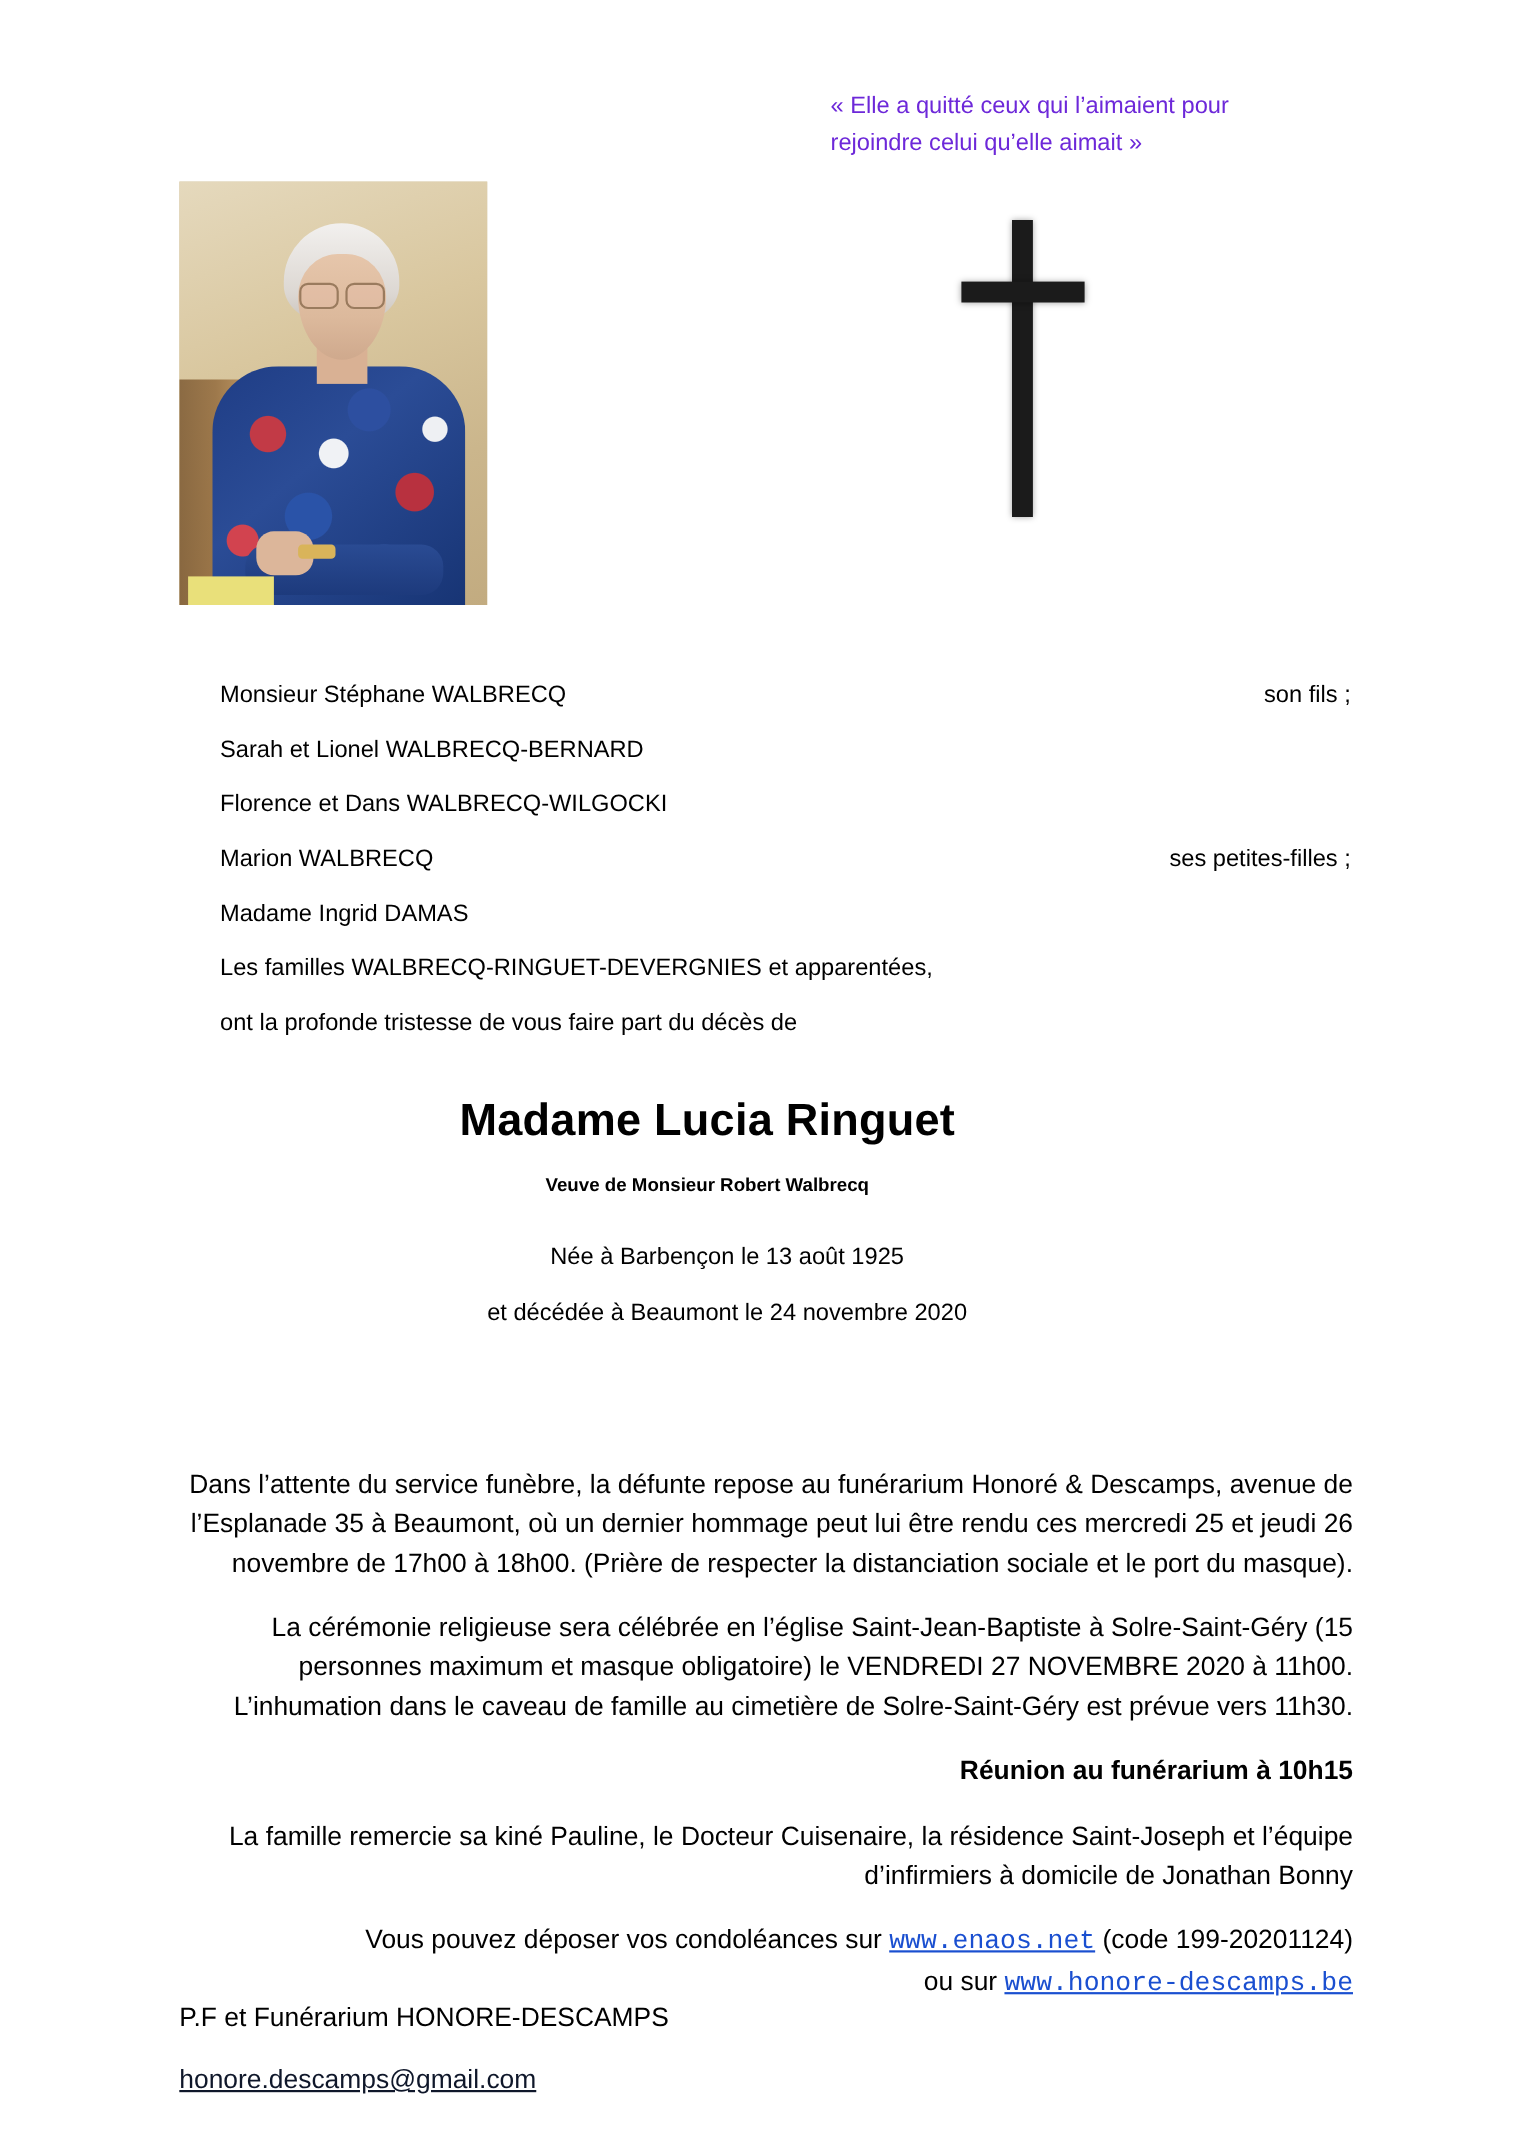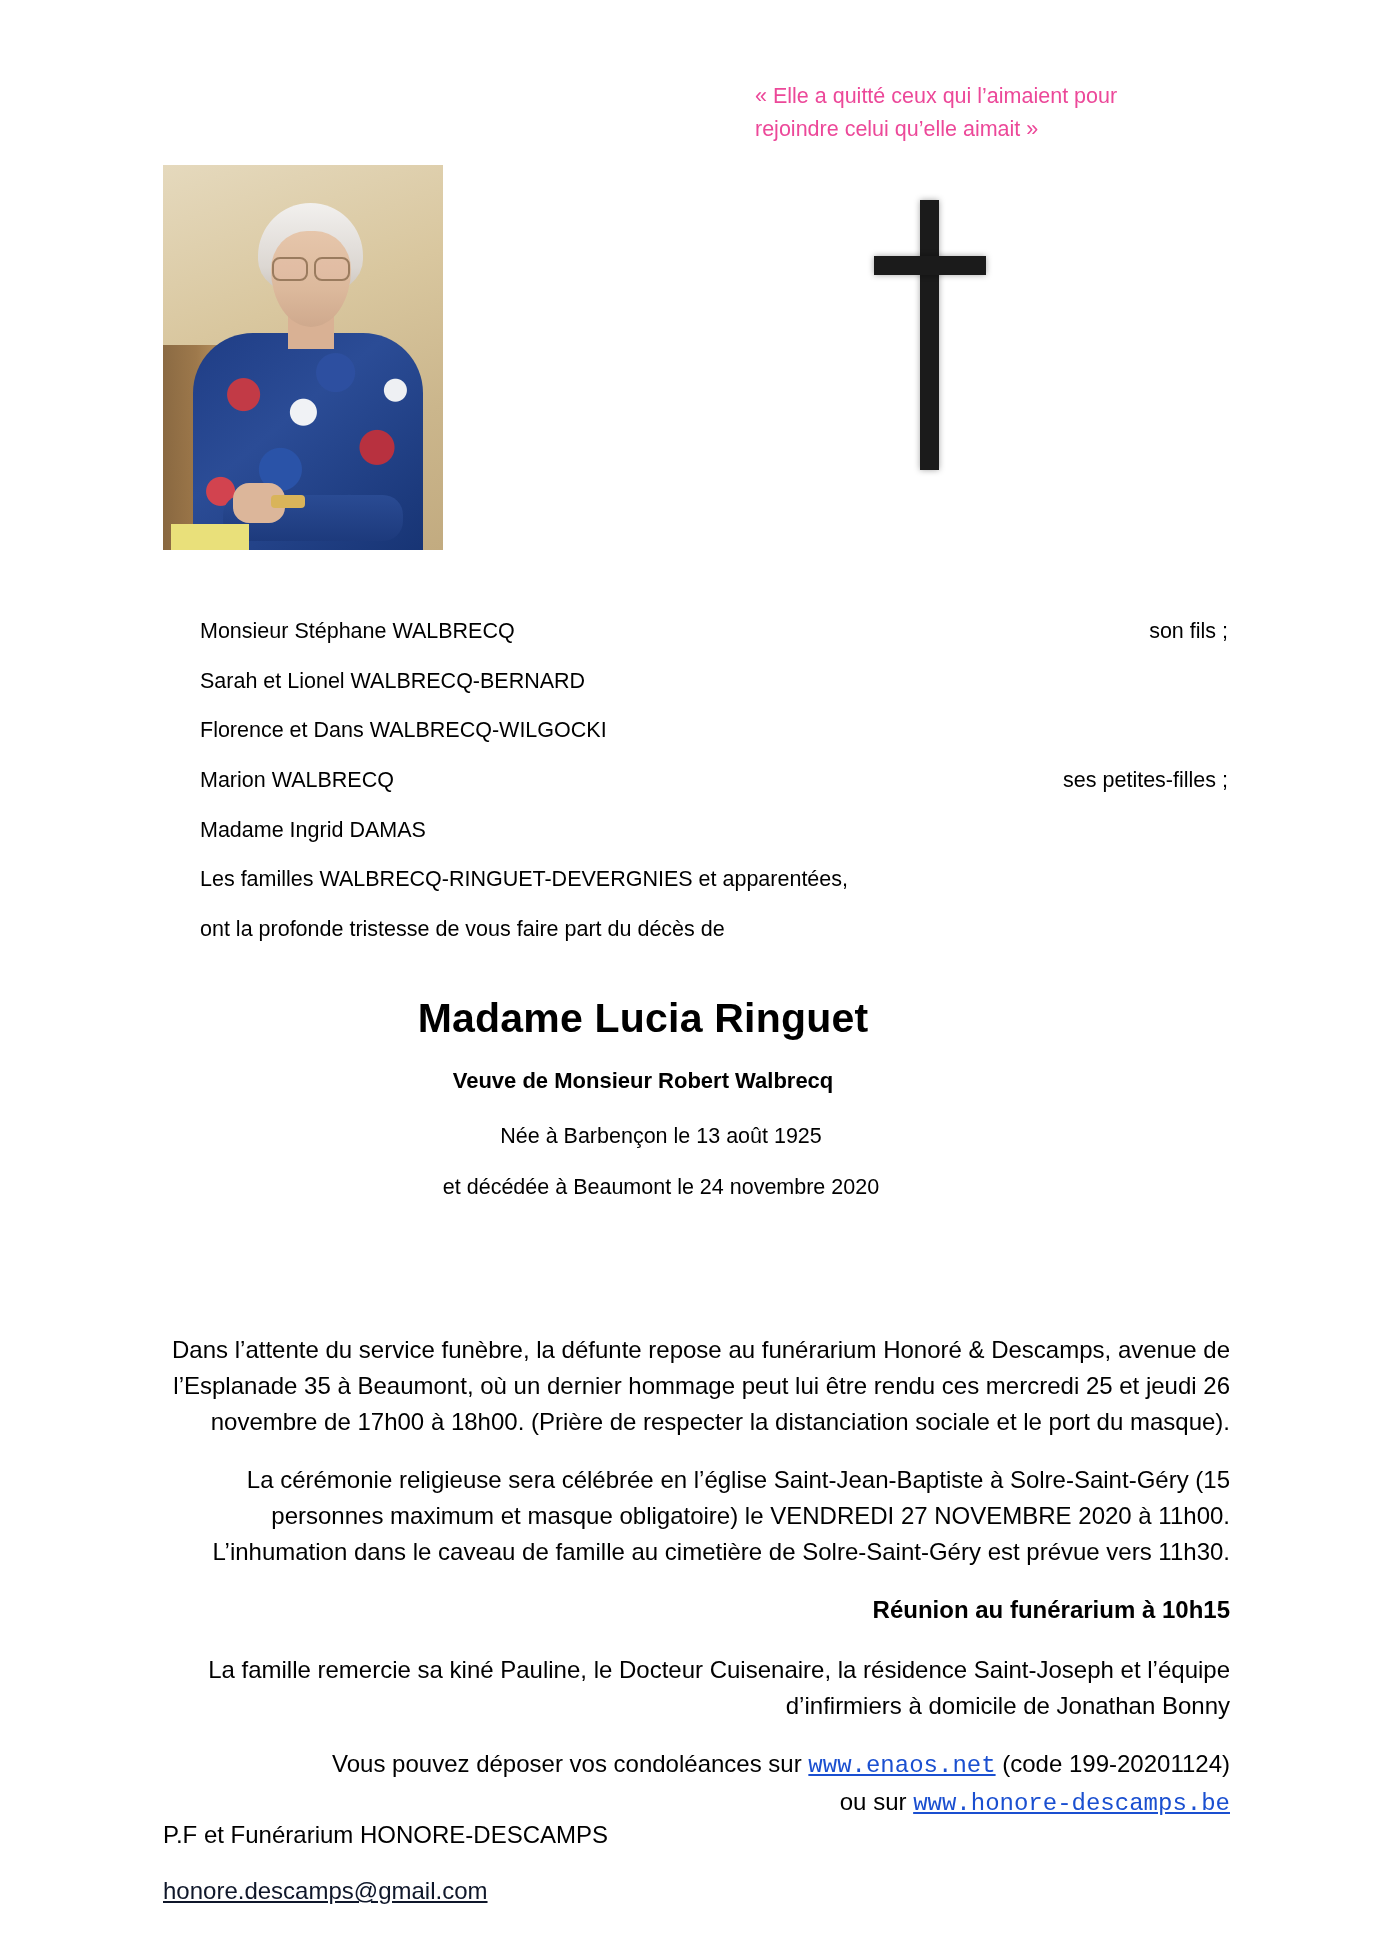--- a/index.html
+++ b/index.html
@@ -25,21 +25,21 @@
   }
 
   
   .quote {
     position: absolute;
     left: 755px;
     top: 80px;
     width: 430px;
     font-size: 21.5px;
     line-height: 1.55;
-    color: #ec4899;
+    color: #6d28d9;
   }
 
   
   .portrait {
     position: absolute;
     left: 163px;
     top: 165px;
     width: 280px;
     height: 385px;
     overflow: hidden;
@@ -215,23 +215,23 @@
     width: 1286px;
     text-align: center;
   }
   .deceased-name {
     font-size: 41px;
     font-weight: bold;
     letter-spacing: .2px;
     margin-bottom: 26px;
   }
   .spouse {
-    font-size: 22px;
+    font-size: 17px;
     font-weight: bold;
-    margin-bottom: 30px;
+    margin-bottom: 42px;
   }
   .birth, .death {
     font-size: 21.5px;
     margin-bottom: 26px;
     padding-left: 36px;
   }
 
   
   .details {
     position: absolute;

